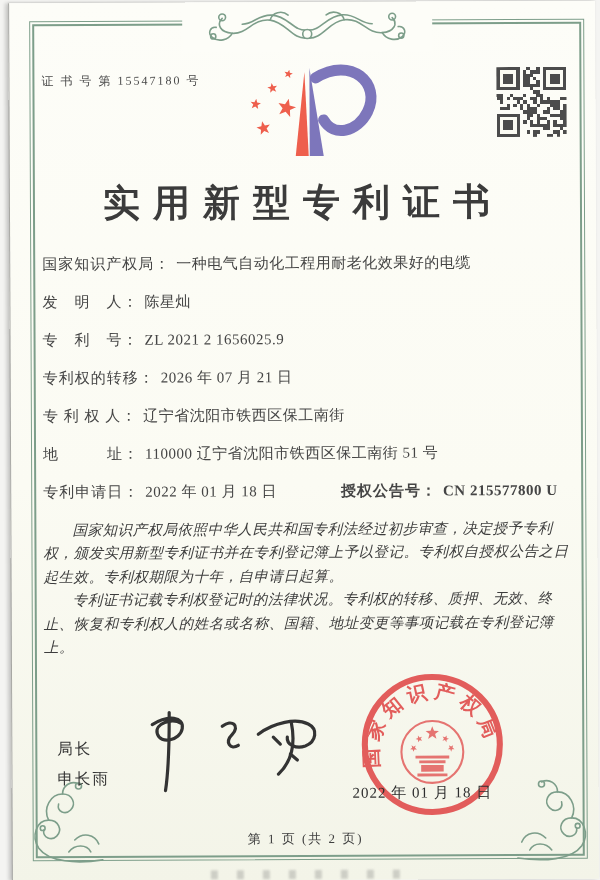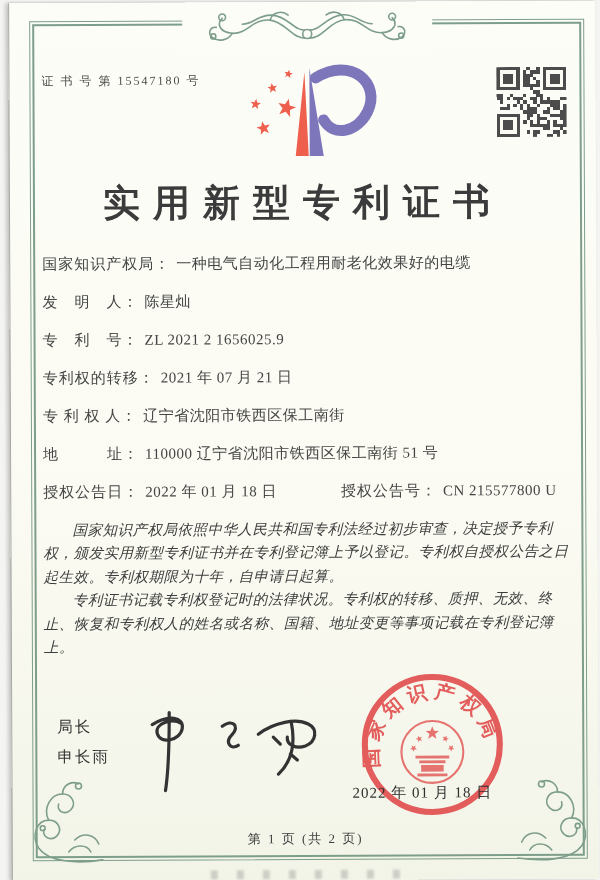--- a/index.html
+++ b/index.html
@@ -39,28 +39,28 @@
   .qr{position:absolute;left:487px;top:66px;width:70px;height:70px;}
   .title{
     position:absolute;left:0;right:0;top:176px;text-align:center;
     font-size:37px;font-weight:600;letter-spacing:13px;color:#3b3b3b;
   }
   .rows{position:absolute;left:32px;right:24px;top:252px;font-size:15px;color:#454545;}
   .row{margin-bottom:17px;height:21px;white-space:nowrap;}
   .row .lbl{letter-spacing:1px;}
   .row .val{margin-left:6px;letter-spacing:.5px;}
   .grant-row{display:flex;}
-  .grant-row .cell2{margin-left:64px;}
+  .grant-row .cell2{margin-left:64px;font-weight:bold;}
   .paras{
     position:absolute;left:32px;right:26px;top:516px;
     font-style:italic;font-size:14.5px;line-height:1.62;color:#3d3d3d;
     letter-spacing:.5px;
   }
   .paras p{margin:0;text-indent:2em;}
-  .signer{position:absolute;left:45px;top:714px;font-size:15.5px;color:#333;
+  .signer{position:absolute;left:45px;top:736px;font-size:15.5px;color:#333;
     font-family:"Liberation Sans","DejaVu Sans",sans-serif;}
   .signer div{margin-bottom:9px;letter-spacing:2px;}
   .signature{position:absolute;left:112px;top:700px;width:215px;height:95px;}
   .seal{position:absolute;left:345px;top:668px;width:150px;height:150px;opacity:.88;}
   .seal-date{
     position:absolute;left:340px;top:782px;font-size:15px;color:#2e2e2e;
     letter-spacing:1px;z-index:5;
   }
   .footer-page{
     position:absolute;left:0;right:0;top:828px;text-align:center;
@@ -294,31 +294,31 @@
     <div class="row">
       <span class="lbl">国家知识产权局：</span><span class="val">一种电气自动化工程用耐老化效果好的电缆</span>
     </div>
     <div class="row">
       <span class="lbl">发　明　人：</span><span class="val">陈星灿</span>
     </div>
     <div class="row">
       <span class="lbl">专　利　号：</span><span class="val">ZL 2021 2 1656025.9</span>
     </div>
     <div class="row">
-      <span class="lbl">专利权的转移：</span><span class="val">2021 年 07 月 21 日</span>
+      <span class="lbl">专利权的转移：</span><span class="val">2026 年 07 月 21 日</span>
     </div>
     <div class="row">
       <span class="lbl">专 利 权 人：</span><span class="val">辽宁省沈阳市铁西区保工南街</span>
     </div>
     <div class="row">
       <span class="lbl">地　　　址：</span><span class="val">110000 辽宁省沈阳市铁西区保工南街 51 号</span>
     </div>
     <div class="row grant-row">
       <span class="cell1">
-        <span class="lbl">授权公告日：</span><span class="val">2022 年 01 月 18 日</span>
+        <span class="lbl">专利申请日：</span><span class="val">2022 年 01 月 18 日</span>
       </span>
       <span class="cell2">
         <span class="lbl">授权公告号：</span><span class="val">CN 215577800 U</span>
       </span>
     </div>
   </div>
 
   <div class="paras">
     <p>国家知识产权局依照中华人民共和国专利法经过初步审查，决定授予专利权，颁发实用新型专利证书并在专利登记簿上予以登记。专利权自授权公告之日起生效。专利权期限为十年，自申请日起算。</p>
     <p>专利证书记载专利权登记时的法律状况。专利权的转移、质押、无效、终止、恢复和专利权人的姓名或名称、国籍、地址变更等事项记载在专利登记簿上。</p>

